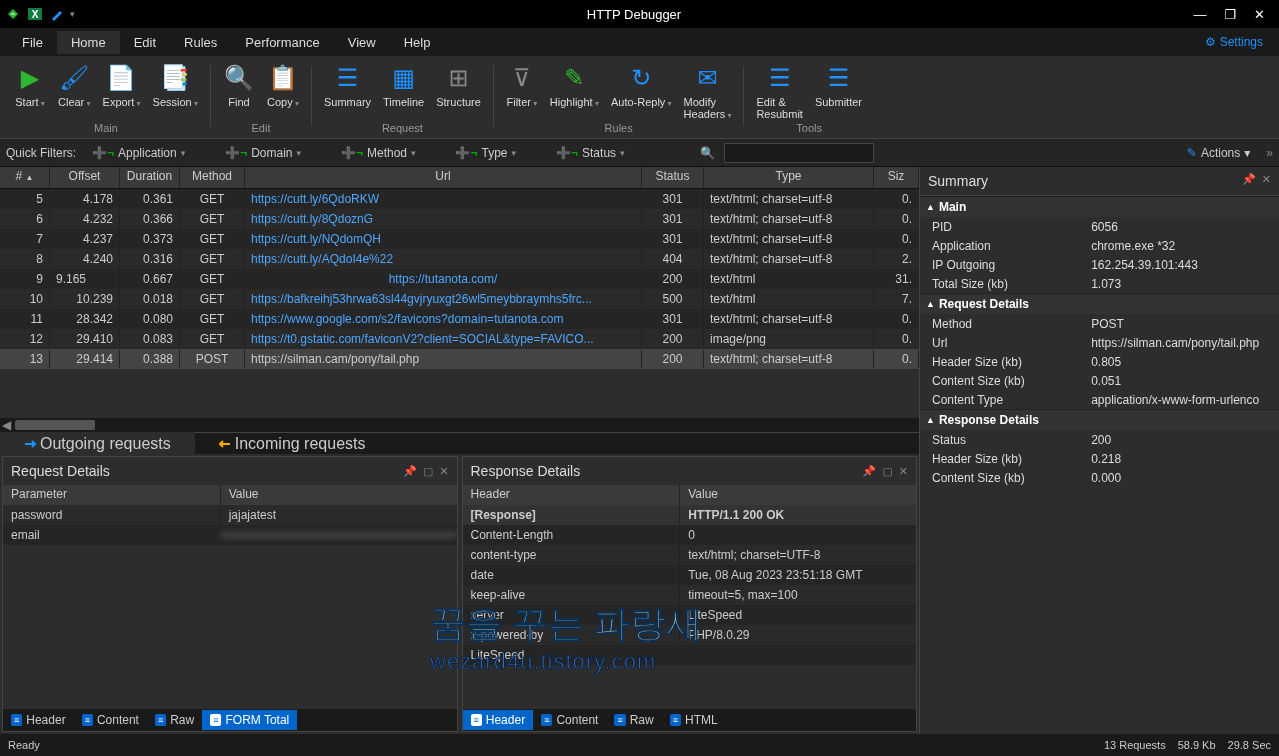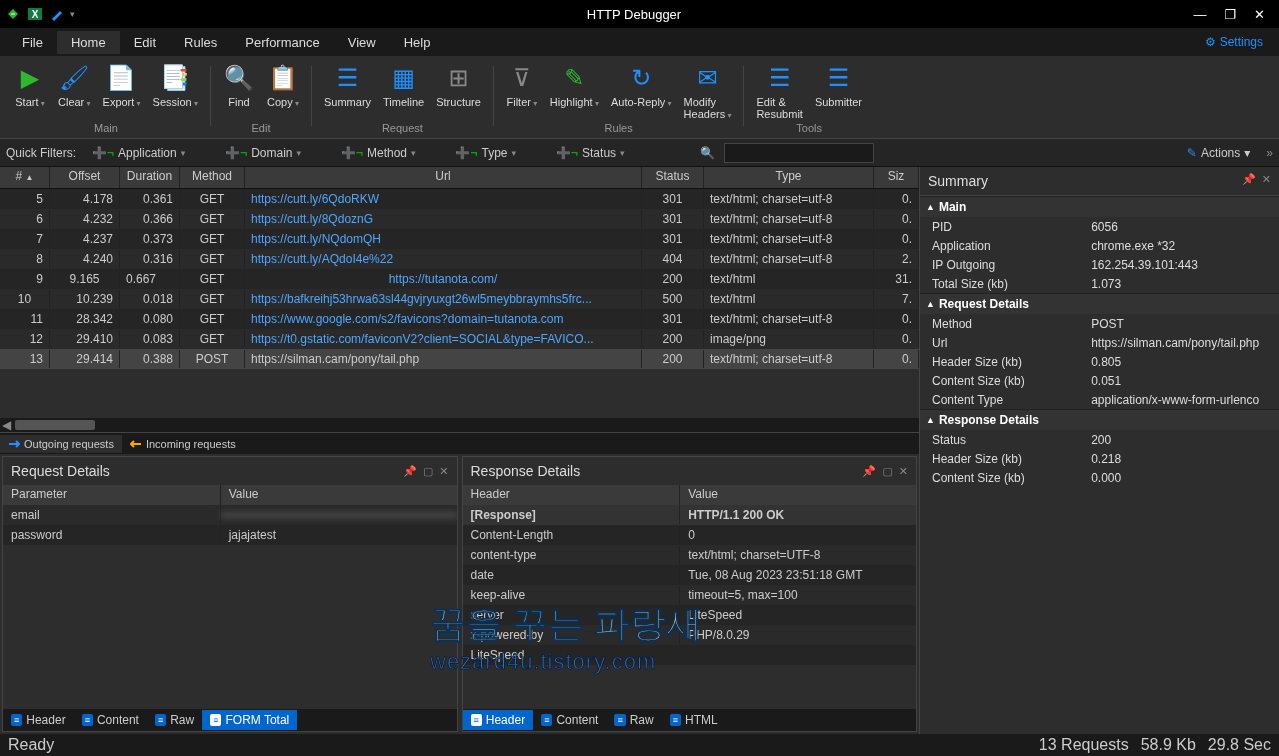--- a/index.html
+++ b/index.html
@@ -50,21 +50,21 @@
 .grid-row:nth-child(even) { background: #2a2a2a; }
 .grid-row:nth-child(odd) { background: #252525; }
 .grid-row.sel { background: #444; }
 .grid-row .url-link { color: #4da6ff; }
 .status-301 { color: #4da6ff; }
 .status-404, .status-500 { color: #ff4040; }
 .status-200 { color: #ccc; }
 .hscroll { height: 14px; background: #1a1a1a; display: flex; align-items: center; }
 .hscroll .handle { background: #555; height: 10px; width: 80px; margin-left: 2px; border-radius: 2px; }
 .tabs-row { height: 22px; background: #1a1a1a; display: flex; align-items: center; border-top: 1px solid #444; }
-.tabs-row .tab { padding: 3px 8px; display: flex; align-items: center; gap: 4px; font-size: 11px; }
+.tabs-row .tab { padding: 3px 24px; display: flex; align-items: center; gap: 4px; font-size: 16px; }
 .tabs-row .tab.active { background: #2d2d2d; }
 .panels { display: flex; height: 280px; }
 .panel { flex: 1; display: flex; flex-direction: column; border: 1px solid #444; margin: 2px; }
 .panel-title { background: #2d2d2d; padding: 6px 8px; font-size: 14px; color: #ddd; display: flex; align-items: center; }
 .panel-title .ctrls { margin-left: auto; display: flex; gap: 6px; color: #888; font-size: 11px; }
 .kv-head { display: flex; background: #3a3a3a; height: 20px; }
 .kv-head .kcol, .kv-row .kcol { flex: 0 0 48%; padding: 2px 8px; border-right: 1px solid #222; font-size: 12px; }
 .kv-head .vcol, .kv-row .vcol { flex: 1; padding: 2px 8px; font-size: 12px; overflow: hidden; text-overflow: ellipsis; white-space: nowrap; }
 .kv-body { flex: 1; overflow-y: auto; }
 .kv-row { display: flex; height: 20px; align-items: center; }
@@ -76,21 +76,21 @@
 .panel-tabs .pt { padding: 3px 8px; display: flex; align-items: center; gap: 4px; font-size: 12px; }
 .panel-tabs .pt.active { background: #0066cc; color: #fff; }
 .panel-tabs .pt .ptico { background: #0066cc; color: #fff; padding: 1px 3px; font-size: 9px; border-radius: 2px; }
 .panel-tabs .pt.active .ptico { background: #fff; color: #0066cc; }
 .summary-title { background: #2d2d2d; padding: 6px 8px; font-size: 14px; color: #ddd; display: flex; border-bottom: 1px solid #444; }
 .sum-group { background: #333; padding: 3px 6px; font-weight: bold; color: #fff; display: flex; align-items: center; gap: 4px; border-top: 1px solid #222; }
 .sum-group .tri { font-size: 9px; }
 .sum-row { display: flex; height: 19px; align-items: center; }
 .sum-row .skcol { flex: 0 0 46%; padding: 1px 12px; font-size: 12px; color: #ddd; }
 .sum-row .svcol { flex: 1; padding: 1px 6px; font-size: 12px; color: #ddd; overflow: hidden; white-space: nowrap; }
-.statusbar { height: 22px; background: #1a1a1a; display: flex; align-items: center; padding: 11px 8px; color: #ccc; font-size: 16px; }
+.statusbar { height: 22px; background: #1a1a1a; display: flex; align-items: center; padding: 11px 8px; color: #ccc; font-size: 11px; }
 .statusbar .right { margin-left: auto; display: flex; gap: 12px; }
 .watermark { position: absolute; left: 430px; top: 600px; pointer-events: none; opacity: 0.85; font-family: Arial; z-index: 100; }
 .wm1 { font-size: 36px; color: #ffcc66; -webkit-text-stroke: 2px #003366; }
 .wm2 { font-size: 22px; color: #4876c8; -webkit-text-stroke: 1px #002244; letter-spacing: 1px; }
 svg { display: block; }
 </style>
 </head>
 <body>
 
 <div class="titlebar">
@@ -306,30 +306,30 @@
             <div class="col col-offset" style="text-align:right">4.240</div>
             <div class="col col-duration" style="text-align:right">0.316</div>
             <div class="col col-method">GET</div>
             <div class="col col-url url-link" style="text-align:left">https://cutt.ly/AQdoI4e%22</div>
             <div class="col col-status status-404">404</div>
             <div class="col col-type" style="text-align:left">text/html; charset=utf-8</div>
             <div class="col col-size" style="text-align:right">2.</div>
           </div>
           <div class="grid-row">
             <div class="col col-num" style="text-align:right">9</div>
-            <div class="col col-offset" style="text-align:center">9.165</div>
-            <div class="col col-duration" style="text-align:left">0.667</div>
+            <div class="col col-offset" style="text-align:left">9.165</div>
+            <div class="col col-duration" style="text-align:right">0.667</div>
             <div class="col col-method">GET</div>
             <div class="col col-url url-link" style="text-align:center">https://tutanota.com/</div>
             <div class="col col-status status-200">200</div>
             <div class="col col-type" style="text-align:left">text/html</div>
             <div class="col col-size" style="text-align:right">31.</div>
           </div>
           <div class="grid-row">
-            <div class="col col-num" style="">10</div>
+            <div class="col col-num" style="text-align:right">10</div>
             <div class="col col-offset" style="text-align:right">10.239</div>
             <div class="col col-duration" style="text-align:right">0.018</div>
             <div class="col col-method">GET</div>
             <div class="col col-url url-link" style="text-align:left">https://bafkreihj53hrwa63sl44gvjryuxgt26wl5meybbraymhs5frc...</div>
             <div class="col col-status status-500">500</div>
             <div class="col col-type" style="text-align:left">text/html</div>
             <div class="col col-size" style="text-align:right">7.</div>
           </div>
           <div class="grid-row">
             <div class="col col-num" style="text-align:right">11</div>
@@ -389,27 +389,27 @@
               <span>📌</span>
               <span>▢</span>
               <span>✕</span>
             </div>
           </div>
         <div class="kv-head">
             <div class="kcol">Parameter</div>
             <div class="vcol">Value</div>
           </div>
         <div class="kv-body" id="req-body">
+            <div class="kv-row">
+              <div class="kcol">password</div>
+              <div class="vcol">jajajatest</div>
+            </div>
             <div class="kv-row blurred">
               <div class="kcol">email</div>
               <div class="vcol"></div>
-            </div>
-            <div class="kv-row">
-              <div class="kcol">password</div>
-              <div class="vcol">jajajatest</div>
             </div>
           </div>
         <div class="panel-tabs" id="req-tabs">
             <div class="pt">
               <span class="ptico">≡</span>
               <span>Header</span>
             </div>
             <div class="pt">
               <span class="ptico">≡</span>
               <span>Content</span>

